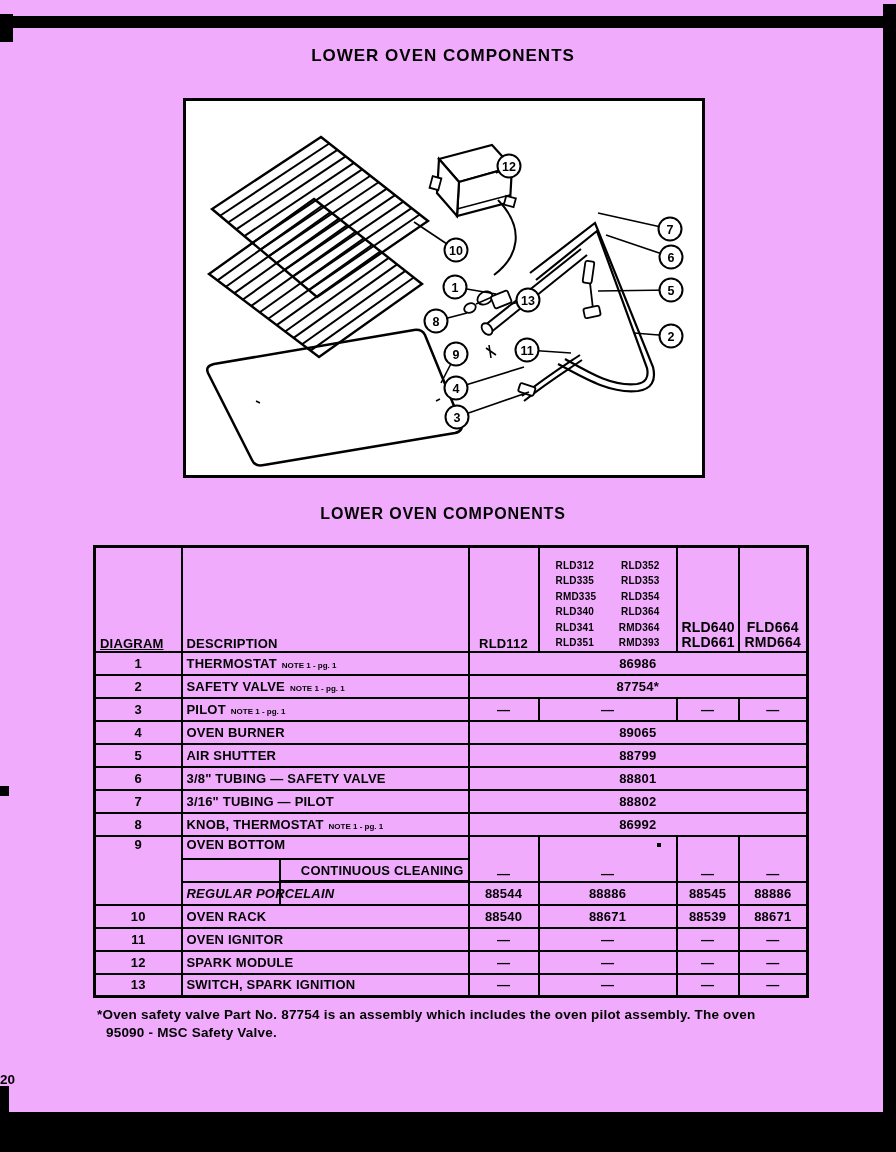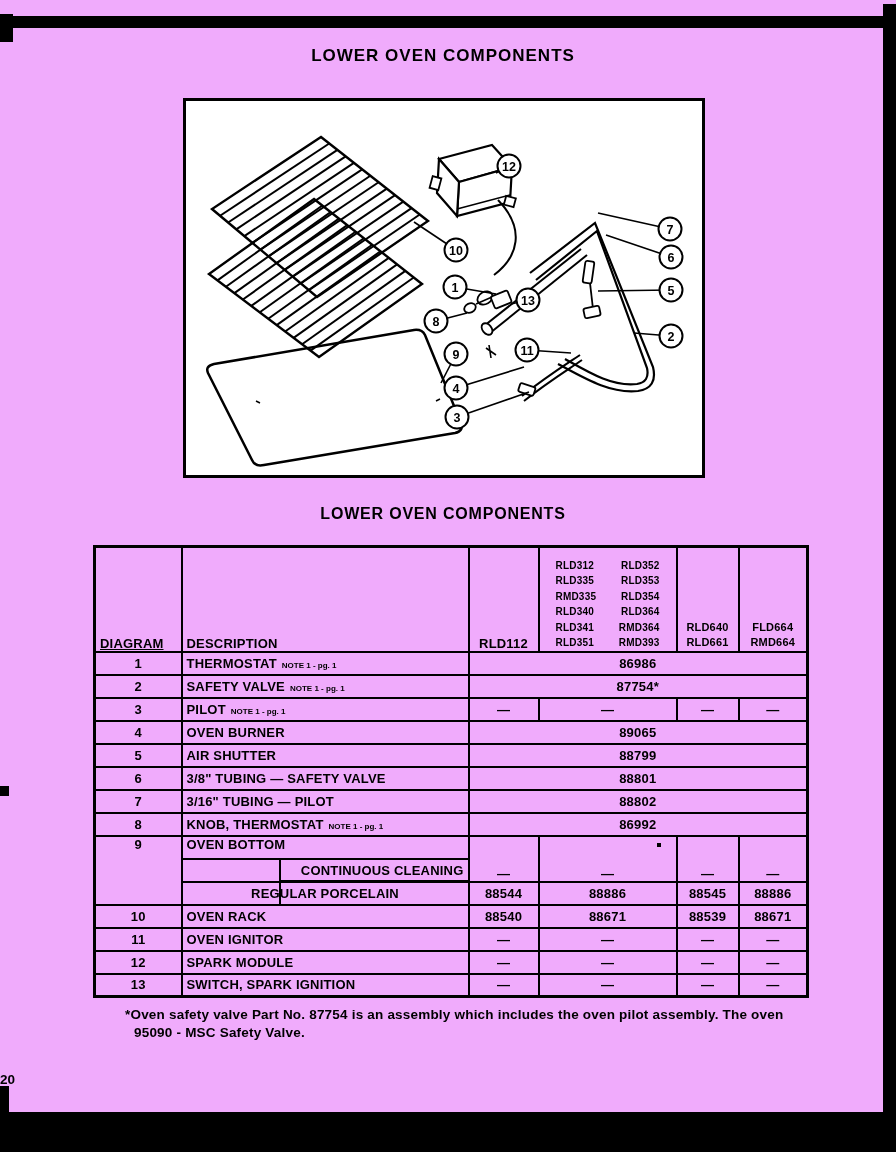--- a/index.html
+++ b/index.html
@@ -24,35 +24,35 @@
 
   
   .table-wrap { position:absolute; left:93px; top:545px; }
   table.parts { border-collapse:collapse; table-layout:fixed; width:713px; border:3px solid #000; }
   table.parts td { border:2px solid #000; font-weight:bold; font-size:13px; padding:0 4px; height:23px; letter-spacing:0.2px; }
   td.hd { vertical-align:bottom; padding-bottom:3px; }
   td.hd-diagram { padding-left:6px; }
   td.hd-desc { padding-left:8px; }
   td.hd-center { text-align:center; padding-left:2px; padding-right:2px; }
   .model-line { display:flex; justify-content:space-between; padding:0 12px; font-size:10px; line-height:15.5px; }
-  .stack-line { text-align:center; font-size:11px; line-height:15.5px; }
+  .stack-line { text-align:center; font-size:14px; line-height:15.5px; }
   td.num { text-align:center; }
   td.desc { padding-left:8px; white-space:nowrap; }
   td.val { text-align:center; }
   span.note { font-size:8px; margin-left:5px; letter-spacing:0; }
   td.rel { position:relative; }
   td.ob-desc { vertical-align:top; padding-top:3px; border-bottom:none; }
   td.ob-num { vertical-align:top; padding-top:3px; }
   td.sub-desc { text-align:right; padding-right:6px; border-bottom:none; white-space:nowrap; }
-  td.sub-desc2 { text-align:center; padding-right:6px; white-space:nowrap; }
+  td.sub-desc2 { text-align:left; padding-right:6px; white-space:nowrap;font-style:italic; }
   td.valspan2 { vertical-align:bottom; padding-bottom:3px; }
   .pline { position:absolute; left:96px; right:-2px; bottom:-1px; height:2px; background:#000; }
   .pvline { position:absolute; left:96px; top:0; bottom:0; width:2px; background:#000; }
 
-  .footnote { position:absolute; left:97px; top:1006px; width:720px; font-size:13.5px; font-weight:bold; line-height:17.5px; letter-spacing:0.2px;margin-left:28px; }
+  .footnote { position:absolute; left:97px; top:1006px; width:720px; font-size:13.5px; font-weight:bold; line-height:17.5px; letter-spacing:0.2px; }
   .footnote .fl-indent { padding-left:9px; }
   .pageno { position:absolute; top:1072px; left:0; width:886px; font-size:13.5px; font-weight:bold; }
 
   svg .ln { stroke:#000; fill:none; }
 </style>
 </head>
 <body>
 
 <div class="page">
 

